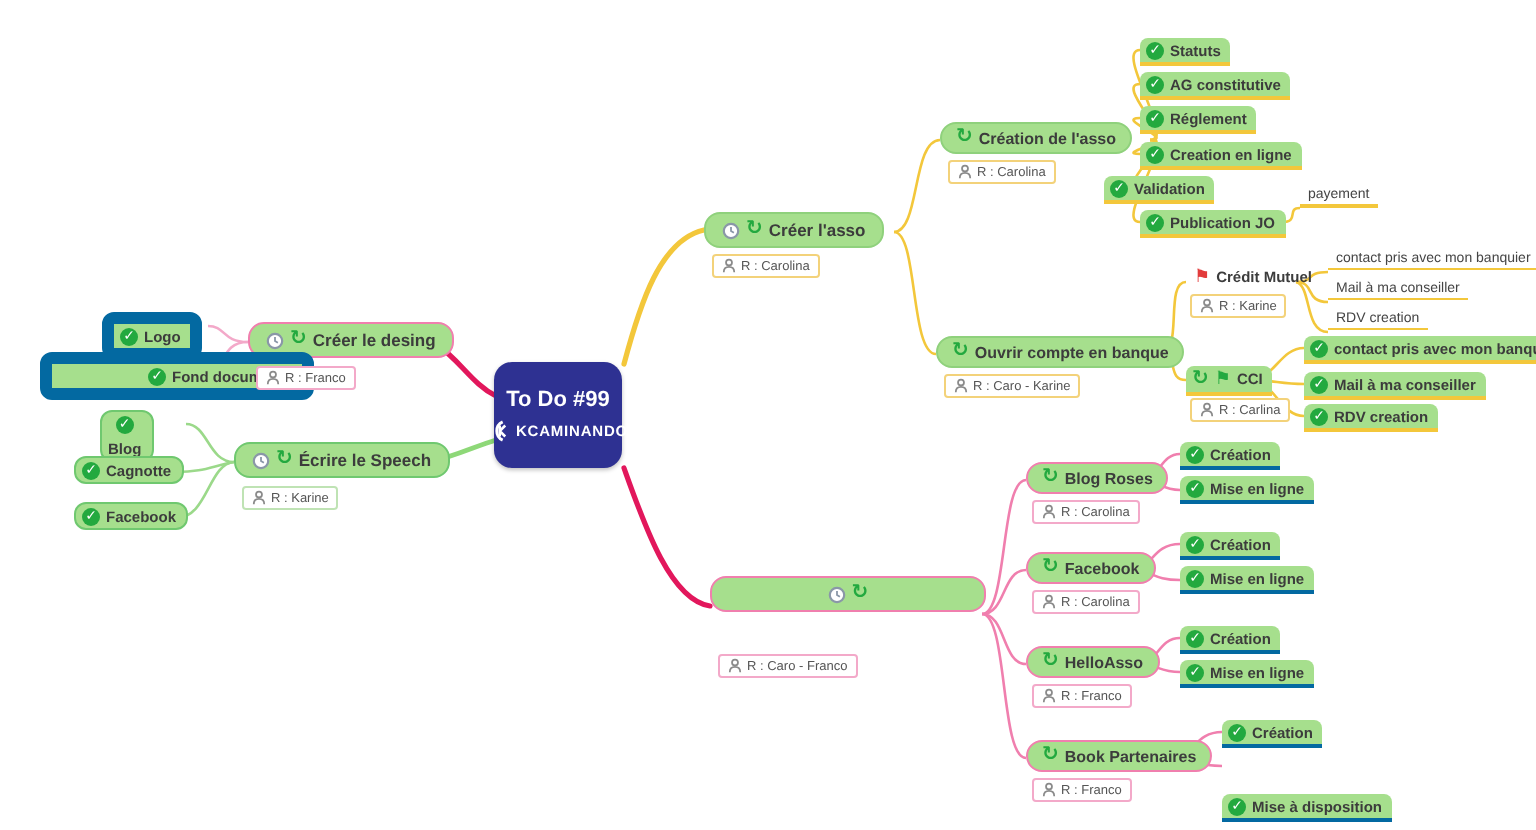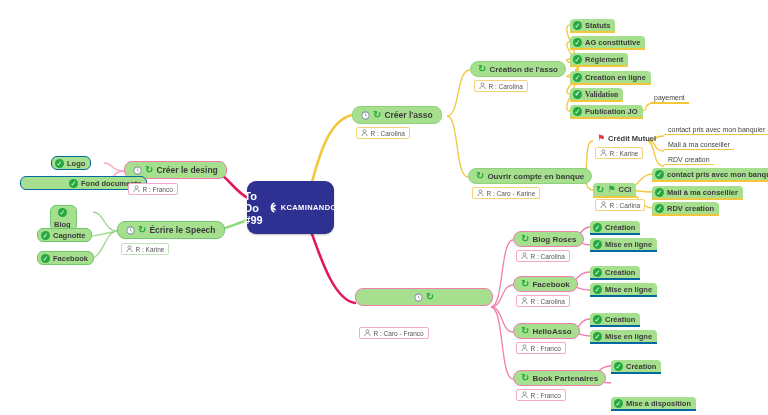--- a/index.html
+++ b/index.html
@@ -8,40 +8,40 @@
   svg.wires{position:absolute;left:0;top:0;z-index:0;}
   .node{position:absolute;display:flex;align-items:center;gap:3px;z-index:2;
         background:#A6DF8D;border-radius:8px;padding:3px 8px;
         font-weight:bold;font-size:8.5px;color:#3C3C3C;white-space:nowrap;}
   .bp{border:1.5px solid #F07FAE;}
   .bg{border:1.5px solid #6FC86F;}
   .by{border:1.5px solid #8FD17C;}
   .leaf{position:absolute;display:flex;align-items:center;gap:3px;z-index:2;
         background:#A6DF8D;border-radius:4px;padding:1.5px 5px 1.5px 3px;
         font-size:7.5px;font-weight:bold;color:#3C3C3C;white-space:nowrap;}
-  .boxp{border:1px solid #0369a1;border-radius:6px;}
+  .boxp{border:6px solid #0369a1;border-radius:6px;}
   .boxg{border:1px solid #6FC86F;border-radius:6px;}
   .uy{border-bottom:2px solid #F3C73B;border-radius:4px 4px 0 0;}
   .up{border-bottom:2px solid #0369a1;border-radius:4px 4px 0 0;}
   .plain{background:transparent;font-weight:normal;color:#444;padding:1px 4px;
          border-radius:0;}
   .chip{position:absolute;display:flex;align-items:center;gap:2.5px;z-index:3;
         background:#fff;font-size:6.5px;color:#555;padding:1px 4px;
         border-radius:2px;white-space:nowrap;}
   .cp{border:1px solid #F3A9C9;}
   .cg{border:1px solid #BFE3B4;}
   .cy{border:1px solid #F3D27A;}
   .check{display:inline-flex;flex:none;width:9px;height:9px;border-radius:50%;
          background:#23A93F;color:#fff;font-size:7px;line-height:9px;
          justify-content:center;align-items:center;font-weight:bold;}
   .sync{color:#23A93F;font-weight:bold;font-size:10px;line-height:1;flex:none;}
   .flagr{color:#E23B3B;font-size:9px;line-height:1;flex:none;}
   .flagg{color:#23A93F;font-size:9px;line-height:1;flex:none;}
-  .center{position:absolute;left:247px;top:181px;width:87px;height:53px;z-index:2;
-          background:#2E3192;border-radius:9px;display:flex;
+  .center{position:absolute;left:247px;top:181px;width:64px;height:53px;z-index:2;
+          background:#2E3192;border-radius:9px;display:flex;flex-direction:column;
           align-items:center;justify-content:center;gap:4px;box-shadow:0 1px 2px rgba(0,0,0,.25);}
   .center .title{color:#fff;font-size:11px;font-weight:bold;}
   .center .brand{display:flex;align-items:center;gap:3px;color:#fff;
                  font-size:7.5px;font-weight:bold;letter-spacing:.4px;}
   .supports-label{white-space:normal;text-align:center;width:104px;line-height:1.35;}
 </style>
 </head>
 <body>
 
 <svg class="wires" width="768" height="415">
@@ -195,21 +195,21 @@
   <span>AG constitutive</span>
 </div>
 <div class="leaf uy" style="left:570px;top:53px;justify-content:center;">
   <span class="check">✓</span>
   <span>Réglement</span>
 </div>
 <div class="leaf uy" style="left:570px;top:71px;">
   <span class="check">✓</span>
   <span>Creation en ligne</span>
 </div>
-<div class="leaf uy" style="left:570px;top:88px;font-family:Liberation Serif, serif;">
+<div class="leaf uy" style="left:552px;top:88px;">
   <span class="check">✓</span>
   <span>Validation</span>
 </div>
 <div class="leaf uy" style="left:570px;top:105px;">
   <span class="check">✓</span>
   <span>Publication JO</span>
 </div>
 <div class="leaf plain uy" style="left:650px;top:93px;font-size:7px;">
   <span>payement</span>
 </div>

